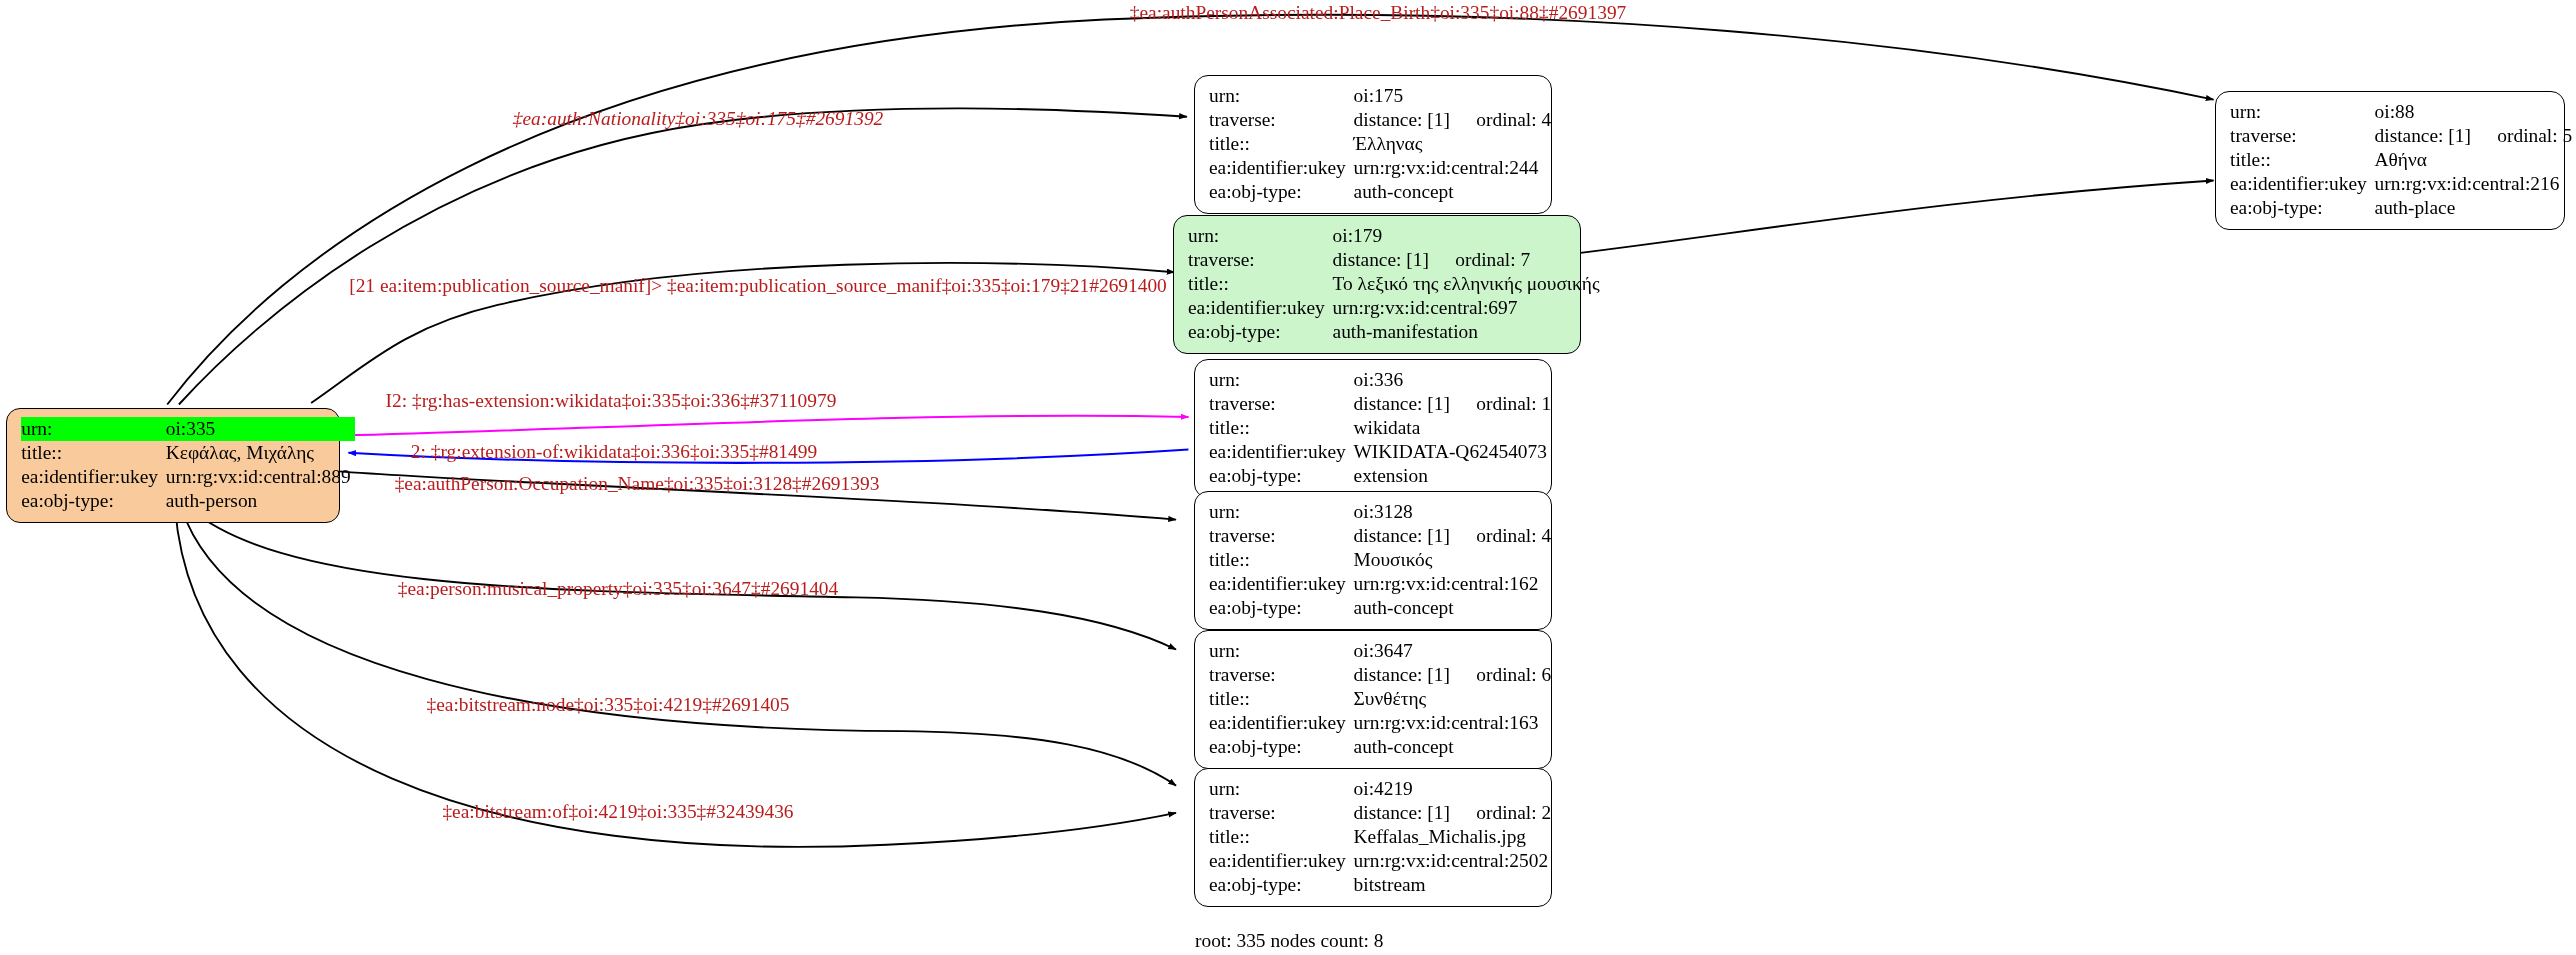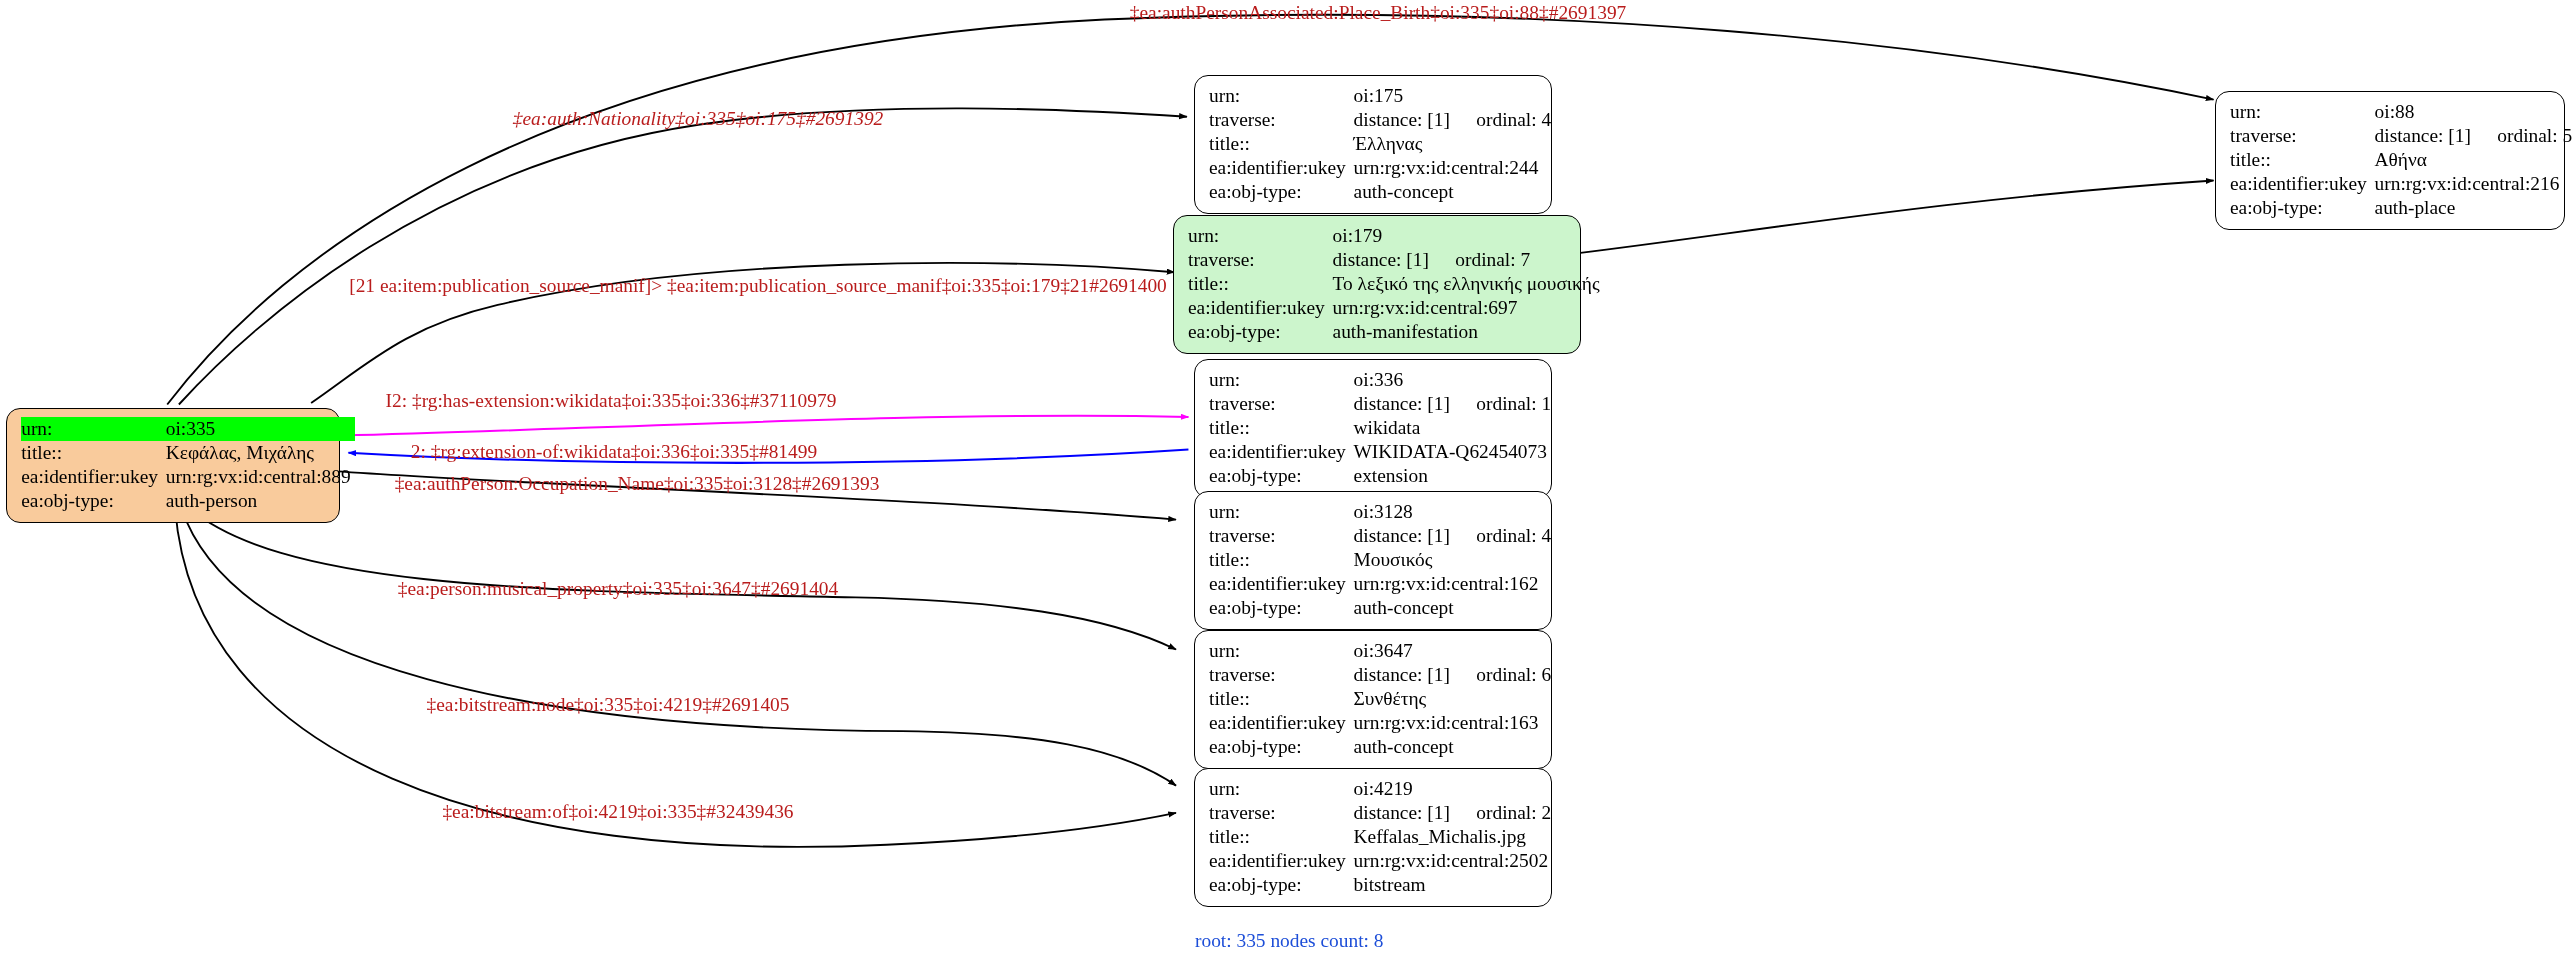--- a/index.html
+++ b/index.html
@@ -77,21 +77,21 @@
     font-size: 19.4px;
     color: #b91c1c;
     white-space: nowrap;
     line-height: 1;
   }
   .edge-label.center { transform: translateX(-50%); }
   .edge-label .ul { text-decoration: underline; }
   .footer-label {
     position: absolute;
     font-size: 19.4px;
-    color: #1d4ed8;
+    color: #000000;
     white-space: nowrap;
   }
 </style>
 </head>
 <body>
 
 <div id="canvas">
 
   <svg class="edges" viewBox="0 0 3312 1229">
     <defs>

